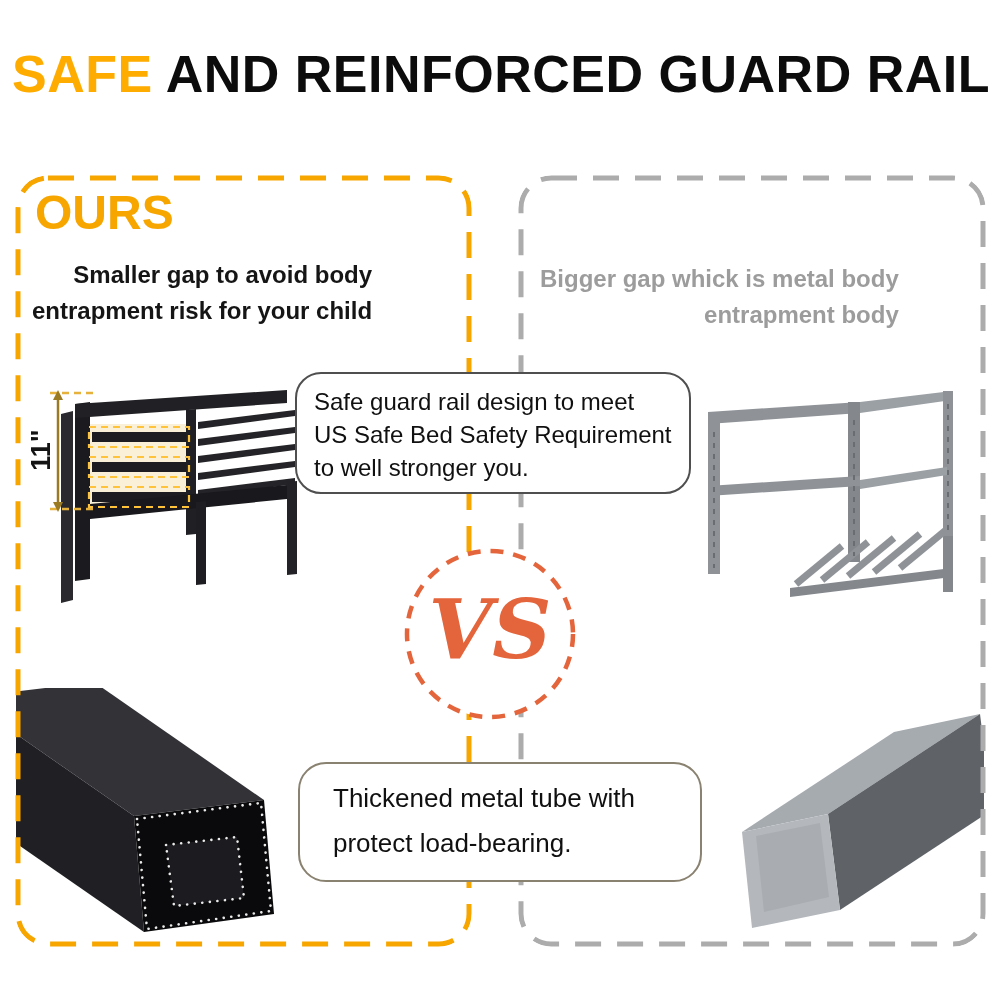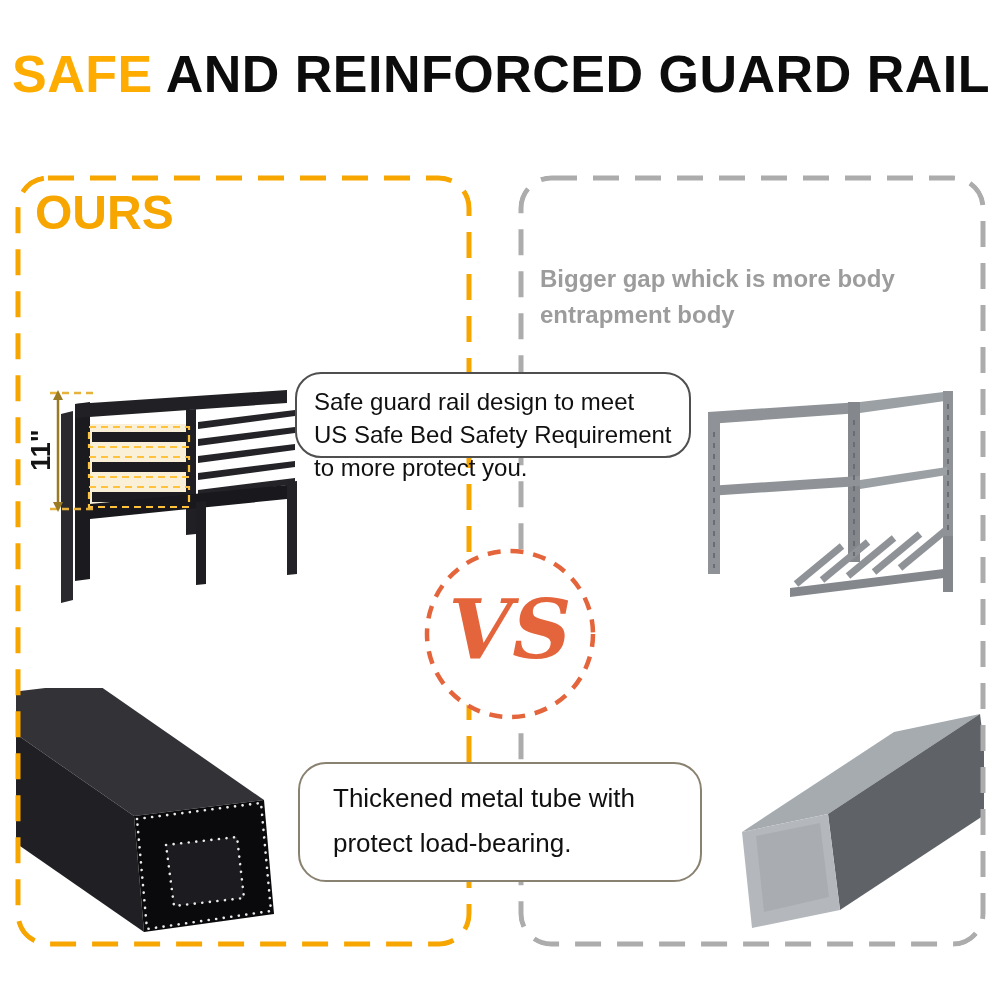--- a/index.html
+++ b/index.html
@@ -4,21 +4,21 @@
 <style>
   * { margin:0; padding:0; box-sizing:border-box; }
   html,body { background:#ffffff; }
   body { width:1000px; height:1000px; font-family:"Liberation Sans", sans-serif; }
   .page { position:relative; width:1000px; height:1000px; background:#fff; overflow:hidden; }
 
   .title { position:absolute; left:12px; top:44px; font-size:52px; font-weight:800;
            letter-spacing:.5px; white-space:nowrap; color:#0c0c0c; }
   .title .t-hl { color:#FFAC00; }
 
-  .panel { position:absolute; border-radius:34px; overflow:hidden; }
+  .panel { position:absolute; border-radius:34px; overflow:hidden;text-align:right; }
   .panel-border { position:absolute; left:0; top:0; width:100%; height:100%; z-index:4; pointer-events:none; }
   .panel-ours   { left:15px;  top:175px; width:457px; height:772px; }
   .panel-others { left:518px; top:175px; width:468px; height:772px; }
 
   .panel-label { position:absolute; font-weight:800; line-height:1; }
   .ours-label   { left:20px; top:14px; font-size:48px; color:#F7A600; }
   .others-label { left:26px; top:16px; font-size:46px; color:#9C9C9C; }
 
   .panel-desc { position:absolute; font-weight:700; font-size:24px; line-height:1.5; white-space:nowrap; }
   .ours-desc   { left:17px; top:82px; color:#151515; }
@@ -26,44 +26,46 @@
 
   .bed-ours   { position:absolute; left:40px;  top:207px; width:255px; height:240px; }
   .meas       { position:absolute; left:5px;   top:211px; width:75px;  height:130px; }
   .tube-ours  { position:absolute; left:1px;   top:513px; width:292px; height:256px; }
 
   .bed-others  { position:absolute; left:182px; top:213px; width:265px; height:210px; }
   .tube-others { position:absolute; left:218px; top:517px; width:248px; height:252px; }
 
   .callout { position:absolute; background:#fff; z-index:6; color:#101010; }
   .callout div { white-space:nowrap; }
-  .callout-safety { left:295px; top:372px; width:396px; height:86px;
+  .callout-safety { left:295px; top:372px; width:396px; height:122px;
                     border:2.5px solid #4F4F4F; border-radius:26px;
                     padding:11px 6px 11px 17px; font-size:24px; line-height:1.38; }
   .callout-tube   { left:298px; top:762px; width:404px; height:120px;
                     border:2.5px solid #8A8271; border-radius:28px;
                     padding:12px 14px 12px 33px; font-size:26px; line-height:1.72; }
 
-  .vs { position:absolute; left:424px; top:548px; width:172px; height:172px; z-index:6; }
+  .vs { position:absolute; left:404px; top:548px; width:172px; height:172px; z-index:6; }
   .vs svg { position:absolute; left:0; top:0; }
   .vs-text { position:absolute; left:0; top:0; right:0; bottom:0;
              display:flex; align-items:center; justify-content:center;
              font-family:"DejaVu Serif", serif; font-style:italic; font-weight:700;
              font-size:82px; color:#E4653B; padding-bottom:10px; }
 </style>
 </head>
 <body>
 
 <div class="page">
 
   <h1 class="title"><span class="t-hl">SAFE</span><span class="t-rest"> AND REINFORCED GUARD RAIL</span></h1>
 
   <section class="panel panel-ours">
     <div class="panel-label ours-label">OURS</div>
     <div class="panel-desc ours-desc">
+      <div>Smaller gap to avoid body</div>
+      <div>entrapment risk for your child</div>
     </div>
 
     <svg class="bed-ours" viewBox="0 0 255 240">
       <rect x="34" y="42" width="100" height="86" fill="#FAF0D8"></rect>
       <polygon points="6,32 18,29 18,218 6,221" fill="#2a2a2e"></polygon>
       <polygon points="20,22 35,20 35,197 20,199" fill="#1b1b1f"></polygon>
       <polygon points="20,22 232,8 232,21 20,36" fill="#212125"></polygon>
       <rect x="37" y="50" width="94" height="10" fill="#1d1d21"></rect>
       <rect x="37" y="80" width="94" height="10" fill="#1d1d21"></rect>
       <rect x="37" y="110" width="94" height="10" fill="#1d1d21"></rect>
@@ -103,21 +105,21 @@
       </g>
     </svg>
 
     <svg class="panel-border" viewBox="0 0 457 772" preserveAspectRatio="none">
       <rect x="3" y="3" width="451" height="766" rx="30" ry="30" fill="none" stroke="#F7A600" stroke-width="5" stroke-dasharray="26 16"></rect>
     </svg>
   </section>
 
   <section class="panel panel-others">
     <div class="panel-desc others-desc">
-      <div>Bigger gap whick is more body</div>
+      <div>Bigger gap whick is metal body</div>
       <div>entrapment body</div>
     </div>
 
     <svg class="bed-others" viewBox="0 0 265 210">
       <polygon points="8,24 160,14 160,25 8,36" fill="#8F9398"></polygon>
       <rect x="8" y="24" width="12" height="162" fill="#8F9398"></rect>
       <rect x="148" y="14" width="12" height="160" fill="#84888D"></rect>
       <polygon points="8,98 160,88 160,98 8,108" fill="#8F9398"></polygon>
       <polygon points="160,14 252,3 252,12 160,25" fill="#9BA0A5"></polygon>
       <rect x="243" y="3" width="10" height="148" fill="#8F9398"></rect>
@@ -146,21 +148,21 @@
     </svg>
 
     <svg class="panel-border" viewBox="0 0 468 772" preserveAspectRatio="none">
       <rect x="3" y="3" width="462" height="766" rx="30" ry="30" fill="none" stroke="#ACACAC" stroke-width="5" stroke-dasharray="26 16"></rect>
     </svg>
   </section>
 
   <div class="callout callout-safety">
     <div>Safe guard rail design to meet</div>
     <div>US Safe Bed Safety Requirement</div>
-    <div>to more protect you.</div>
+    <div>to well stronger you.</div>
   </div>
 
   <div class="vs">
     <svg viewBox="0 0 172 172" width="172" height="172">
       <circle cx="86" cy="86" r="83" fill="#ffffff" stroke="#E4653B" stroke-width="4.5" stroke-dasharray="13 10"></circle>
     </svg>
     <div class="vs-text">VS</div>
   </div>
 
   <div class="callout callout-tube">

